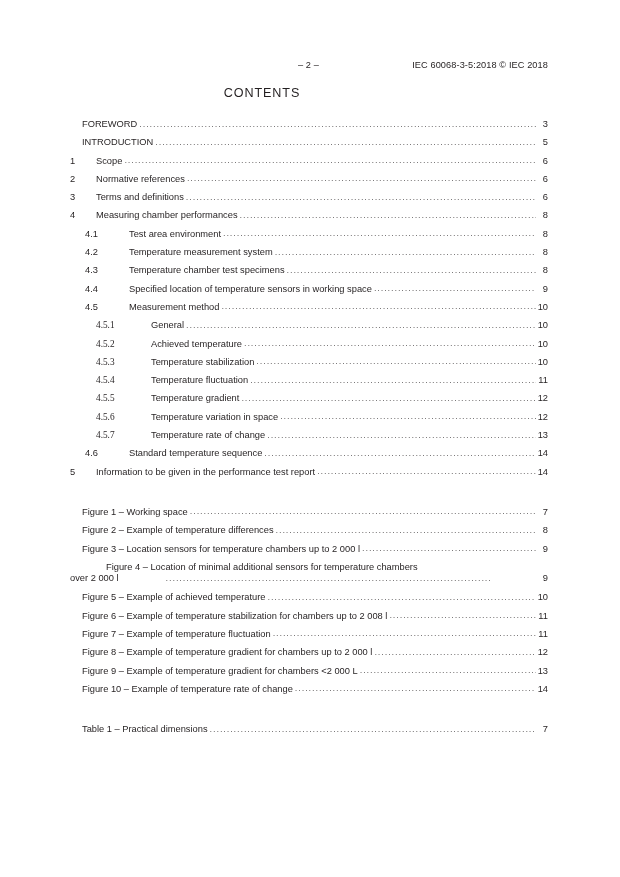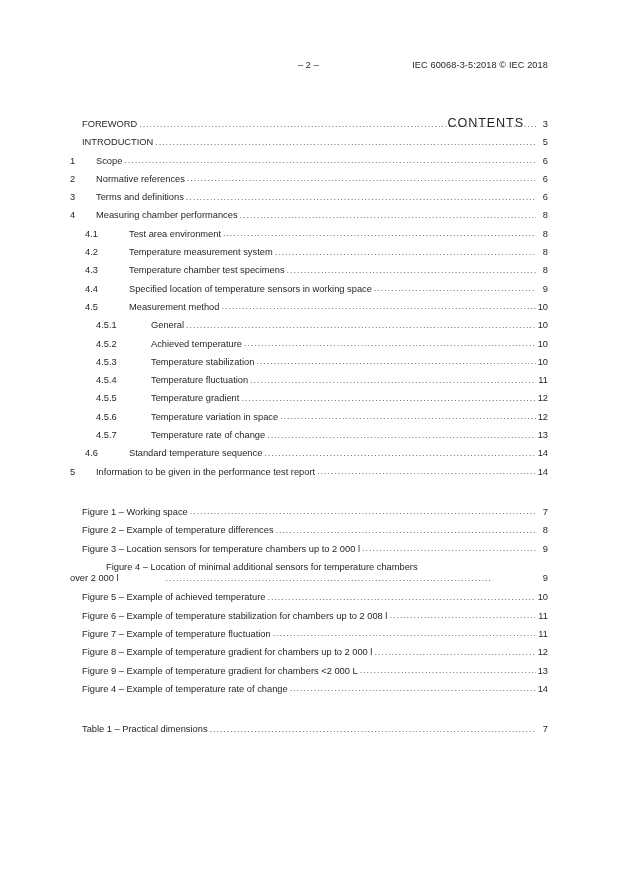--- a/index.html
+++ b/index.html
@@ -47,24 +47,23 @@
     white-space: nowrap;
     margin-left: 32px;
   }
 
   
   .contents-title {
     position: absolute;
     left: 0;
     top: 86px;
     width: 524px;
-    text-align: right;
+    text-align: center;
     font-size: 12.6px;
     letter-spacing: 0.9px;
-    margin-top: 30px;
   }
 
   
   .toc {
     position: absolute;
     left: 70px;
     top: 119px;
     width: 478px;
   }
 
@@ -79,21 +78,21 @@
 
   .toc-num {
     flex: 0 0 auto;
     text-align: left;
   }
   
   .lvl1 > .toc-num { width: 26px; }
   .lvl2 { padding-left: 15px; }
   .lvl2 > .toc-num { width: 44px; }
   .lvl3 { padding-left: 26px; }
-  .lvl3 > .toc-num { width: 55px; }
+  .lvl3 > .toc-num { width: 55px; font-family: Liberation Serif, serif; }
 
   .toc-label {
     flex: 0 0 auto;
   }
   .toc-dots {
     flex: 1 1 auto;
     overflow: hidden;
     margin: 0 1px 1.5px 2px;
     height: 8px;
     position: relative;
@@ -315,21 +314,21 @@
           <span class="toc-label">Figure 8 – Example of temperature gradient for chambers up to 2 000 l</span>
           <span class="toc-dots"></span>
           <span class="toc-page">12</span>
         </div>
         <div class="toc-entry plain">
           <span class="toc-label">Figure 9 – Example of temperature gradient for chambers &lt;2 000 L</span>
           <span class="toc-dots"></span>
           <span class="toc-page">13</span>
         </div>
         <div class="toc-entry plain">
-          <span class="toc-label">Figure 4 – Example of temperature rate of change</span>
+          <span class="toc-label">Figure 10 – Example of temperature rate of change</span>
           <span class="toc-dots"></span>
           <span class="toc-page">14</span>
         </div>
       </div>
     <div class="gap-table"></div>
     <div id="toc-tables">
         <div class="toc-entry plain">
           <span class="toc-label">Table 1 – Practical dimensions</span>
           <span class="toc-dots"></span>
           <span class="toc-page">7</span>

